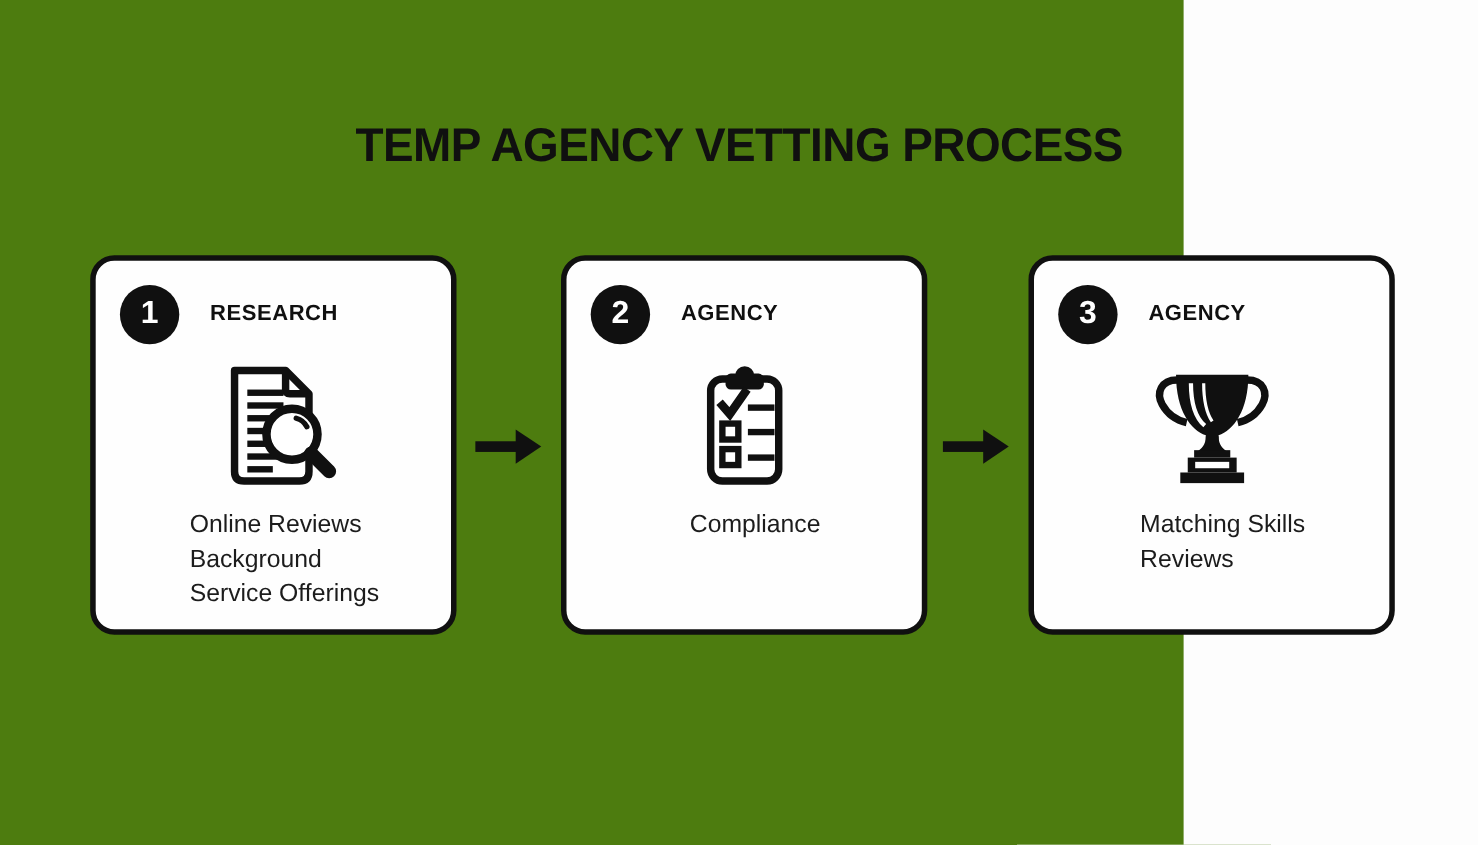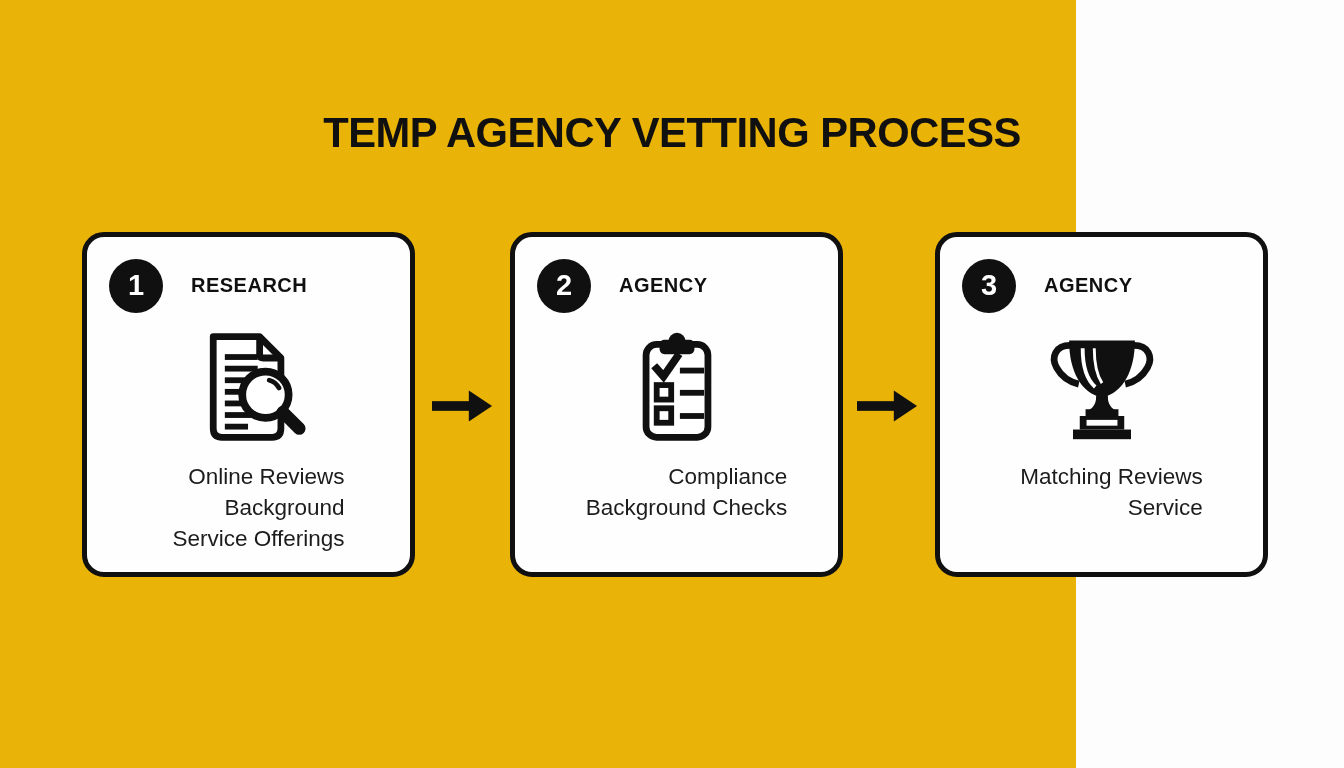--- a/index.html
+++ b/index.html
@@ -6,21 +6,21 @@
   html, body { width: 1344px; height: 768px; overflow: hidden; }
   body {
     background: #fdfdfd;
     font-family: "Liberation Sans", sans-serif;
     color: #1c1c1c;
   }
   .canvas {
     position: relative;
     width: 1076px;
     height: 768px;
-    background: #eab308;
+    background: #4d7c0f;
   }
   .title {
     position: absolute;
     top: 108px;
     left: 0;
     width: 1344px;
     text-align: center;
     font-size: 43px;
     font-weight: 700;
     letter-spacing: -0.5px;
@@ -71,21 +71,21 @@
   }
   .icon-box {
     height: 122px;
     margin-top: 13px;
     display: flex;
     align-items: center;
     justify-content: center;
   }
   .items {
     margin-top: 13px;
-    text-align: right;
+    text-align: left;
     font-size: 22.5px;
     line-height: 31px;
     color: #1c1c1c;
     margin-left: 20px;
   }
   .arrow {
     position: absolute;
     top: 388px;
   }
   .arrow.a1 { left: 432px; }
@@ -148,21 +148,20 @@
         <path d="M39,41 L46,49 L60,29" fill="none" stroke="#101010" stroke-width="8" stroke-linecap="square"></path>
         <rect x="63" y="40" width="25" height="6" fill="#101010"></rect>
         <rect x="39" y="58" width="15" height="15" fill="#ffffff" stroke="#101010" stroke-width="6"></rect>
         <rect x="63" y="63" width="25" height="6" fill="#101010"></rect>
         <rect x="39" y="82" width="15" height="15" fill="#ffffff" stroke="#101010" stroke-width="6"></rect>
         <rect x="63" y="87" width="25" height="6" fill="#101010"></rect>
       </svg>
     </div>
     <div class="items">
       <div>Compliance</div>
-      <div>Background Checks</div>
     </div>
   </div>
 
   <div class="arrow a2">
     <svg width="62" height="36" viewBox="0 0 64 36" aria-hidden="true">
       <rect x="0" y="13" width="40" height="10" fill="#101010"></rect>
       <polygon points="38,2 62,18 38,34" fill="#101010"></polygon>
     </svg>
   </div>
 
@@ -179,18 +178,18 @@
         <path d="M27,17 C12,17 7,29 13,40 C18,49 27,55 36,57" fill="none" stroke="#101010" stroke-width="7"></path>
         <path d="M93,17 C108,17 113,29 107,40 C102,49 93,55 84,57" fill="none" stroke="#101010" stroke-width="7"></path>
         <path d="M54,70 C54,78 50,82 45,85 H75 C70,82 66,78 66,70 Z" fill="#101010"></path>
         <rect x="43" y="83" width="34" height="7" fill="#101010"></rect>
         <rect x="37" y="90" width="46" height="14" fill="#101010"></rect>
         <rect x="44" y="94" width="32" height="6" fill="#ffffff"></rect>
         <rect x="30" y="104" width="60" height="10" fill="#101010"></rect>
       </svg>
     </div>
     <div class="items">
-      <div>Matching Reviews</div>
-      <div>Service</div>
+      <div>Matching Skills</div>
+      <div>Reviews</div>
     </div>
   </div>
 
 </div>
 
 </body></html>

